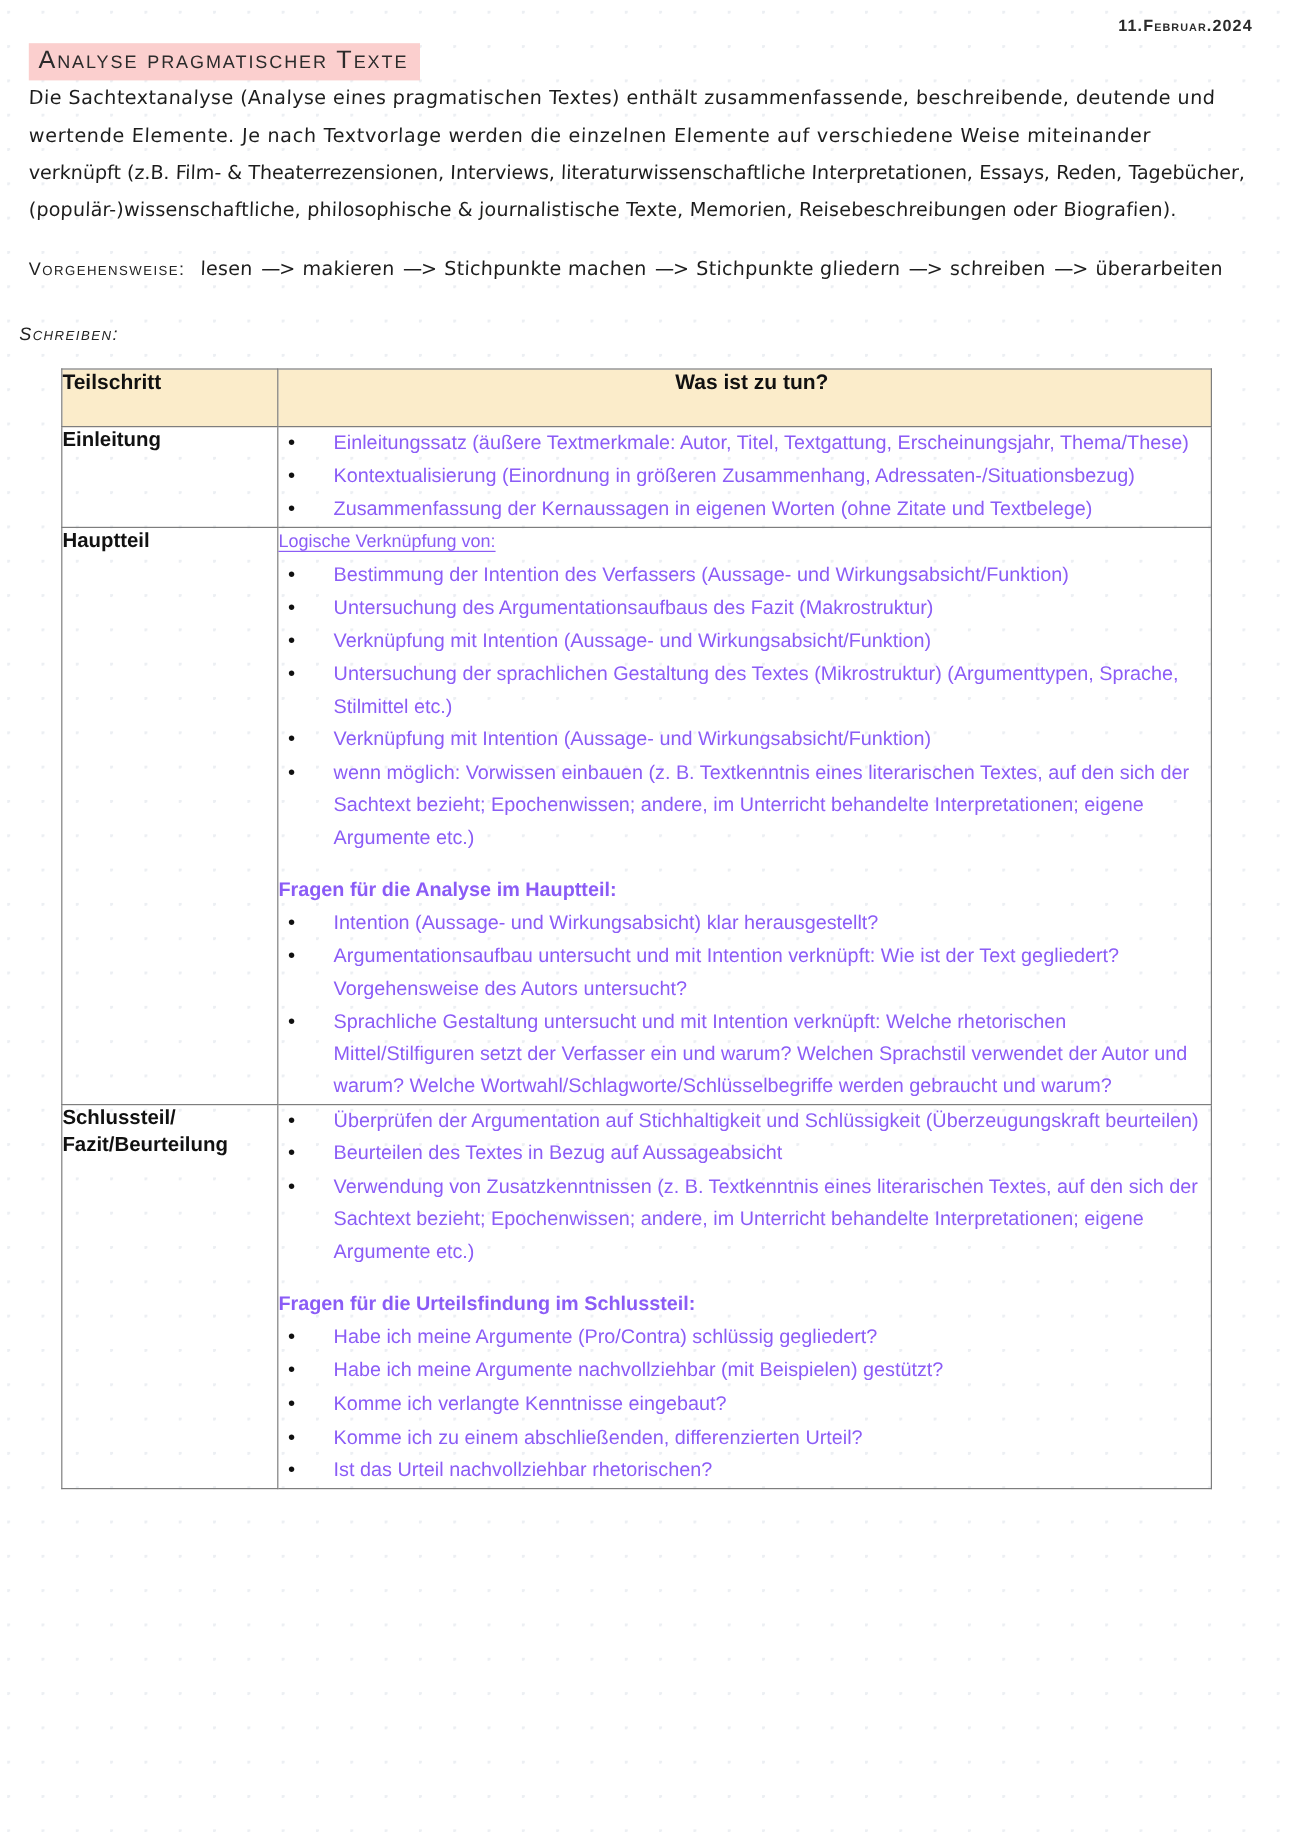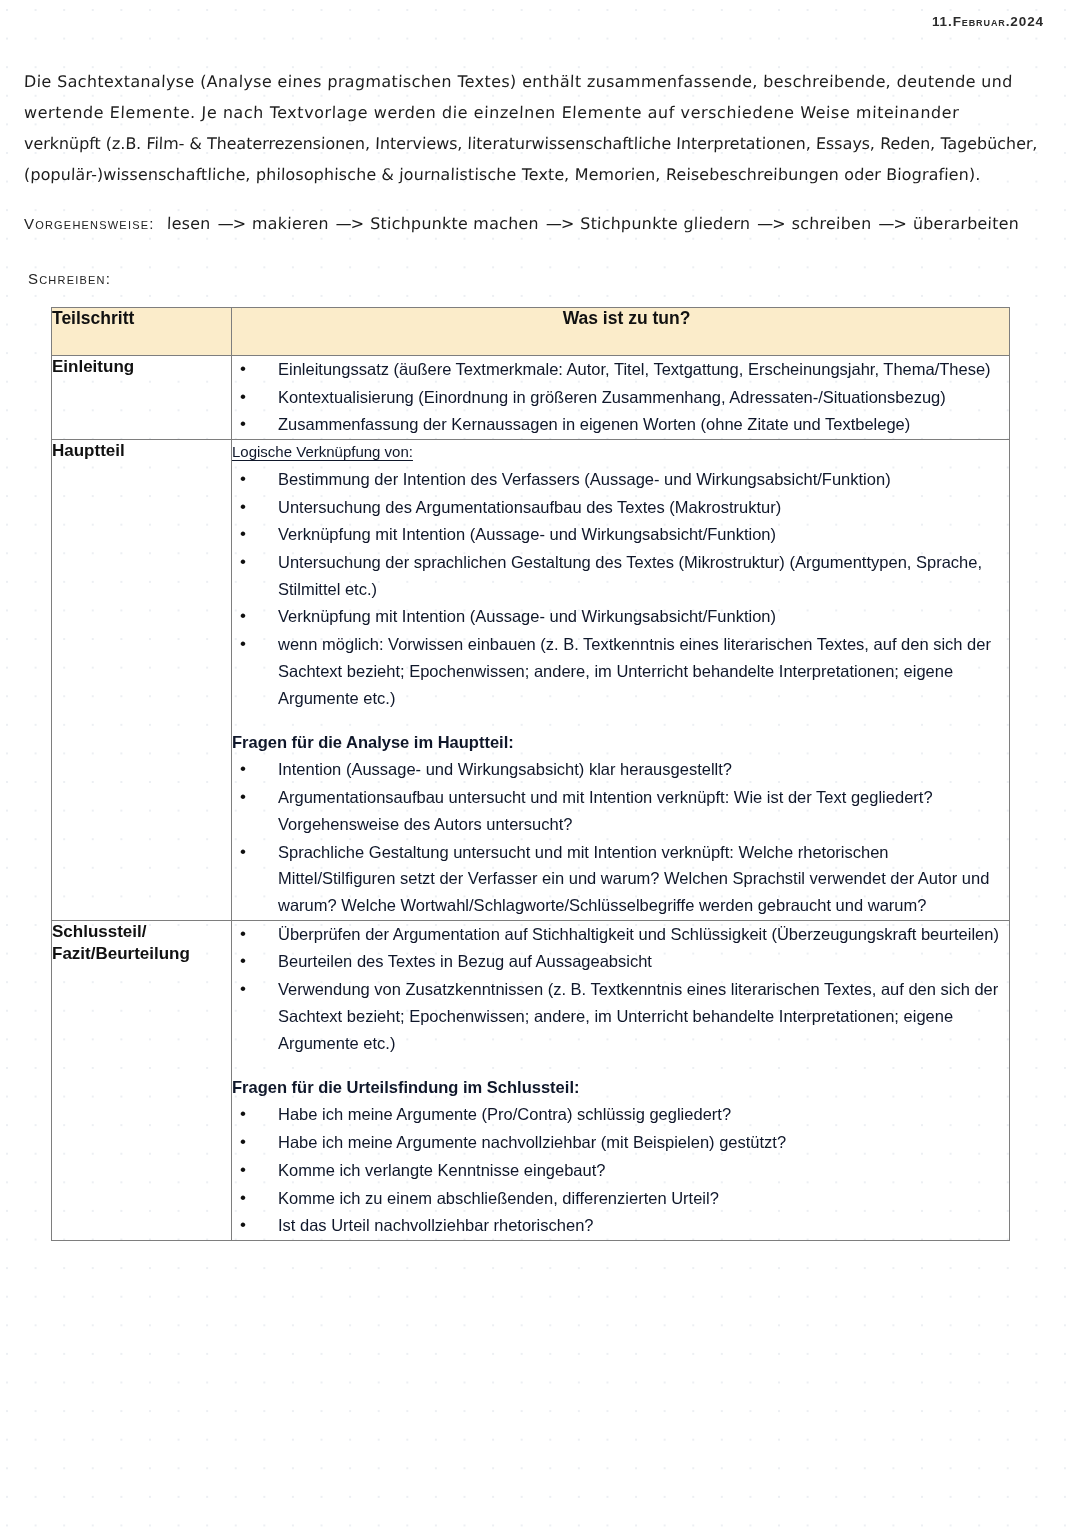--- a/index.html
+++ b/index.html
@@ -108,21 +108,22 @@
     transform: skewX(-2deg);
     letter-spacing: 0.2px;
     color: #1d1d1d;
   }
   .vorgehen-steps .arrow { padding: 0 7px; letter-spacing: -1px; }
 
   
   .schreiben-label {
     position: absolute;
     top: 270px;
-    left: 28px;
+    left: 16px;
+    font-style: italic;
   }
 
   
   .tbl-wrap {
     position: absolute;
     top: 307px;
     left: 51px;
     width: 959px;
   }
   table.steps {
@@ -155,21 +156,21 @@
     font-weight: bold;
     padding: 8px 8px 10px 12px;
     color: #111111;
     line-height: 1.32;
     margin-left: 22px;
   }
   td.step-body {
     padding: 8px 12px 12px 12px;
     font-size: 16.5px;
     line-height: 1.58;
-    color: #0f172a;
+    color: #8b5cf6;
     margin-left: 48px;
   }
 
   .lead-underline {
     text-decoration: underline;
     text-underline-offset: 2.5px;
     display: block;
     margin-bottom: 2px;
     font-size: 15px;
   }
@@ -200,20 +201,21 @@
     color: #101010;
   }
 </style>
 </head>
 <body>
 
 <div class="page">
 
   <div class="date-line">11.Februar.2024</div>
 
+  <div class="doc-title">Analyse pragmatischer Texte</div>
 
   <div class="intro-para hand">
     <div class="hline">Die Sachtextanalyse (Analyse eines pragmatischen Textes) enthält zusammenfassende, beschreibende, deutende und</div>
     <div class="hline">wertende Elemente. Je nach Textvorlage werden die einzelnen Elemente auf verschiedene Weise miteinander</div>
     <div class="hline">verknüpft (z.B. Film- &amp; Theaterrezensionen, Interviews, literaturwissenschaftliche Interpretationen, Essays, Reden, Tagebücher,</div>
     <div class="hline">(populär-)wissenschaftliche, philosophische &amp; journalistische Texte, Memorien, Reisebeschreibungen oder Biografien).</div>
   </div>
 
   <div class="vorgehen-row">
     <span class="smallcaps-label">Vorgehensweise:</span>
@@ -244,21 +246,21 @@
                 <li>Zusammenfassung der Kernaussagen in eigenen Worten (ohne Zitate und Textbelege)</li>
               </ul>
             </td>
           </tr>
           <tr>
             <td class="step-name">Hauptteil</td>
             <td class="step-body">
               <span class="lead-underline">Logische Verknüpfung von:</span>
               <ul class="bul">
                 <li>Bestimmung der Intention des Verfassers (Aussage- und Wirkungsabsicht/Funktion)</li>
-                <li>Untersuchung des Argumentationsaufbau des Textes (Makrostruktur)</li>
+                <li>Untersuchung des Argumentationsaufbaus des Fazit (Makrostruktur)</li>
                 <li>Verknüpfung mit Intention (Aussage- und Wirkungsabsicht/Funktion)</li>
                 <li>Untersuchung der sprachlichen Gestaltung des Textes (Mikrostruktur) (Argumenttypen, Sprache, Stilmittel etc.)</li>
                 <li>Verknüpfung mit Intention (Aussage- und Wirkungsabsicht/Funktion)</li>
                 <li>wenn möglich: Vorwissen einbauen (z. B. Textkenntnis eines literarischen Textes, auf den sich der Sachtext bezieht; Epochenwissen; andere, im Unterricht behandelte Interpretationen; eigene Argumente etc.)</li>
               </ul>
               <span class="sub-head">Fragen für die Analyse im Hauptteil:</span>
               <ul class="bul">
                 <li>Intention (Aussage- und Wirkungsabsicht) klar herausgestellt?</li>
                 <li>Argumentationsaufbau untersucht und mit Intention verknüpft: Wie ist der Text gegliedert? Vorgehensweise des Autors untersucht?</li>
                 <li>Sprachliche Gestaltung untersucht und mit Intention verknüpft: Welche rhetorischen Mittel/Stilfiguren setzt der Verfasser ein und warum? Welchen Sprachstil verwendet der Autor und warum? Welche Wortwahl/Schlagworte/Schlüsselbegriffe werden gebraucht und warum?</li>

